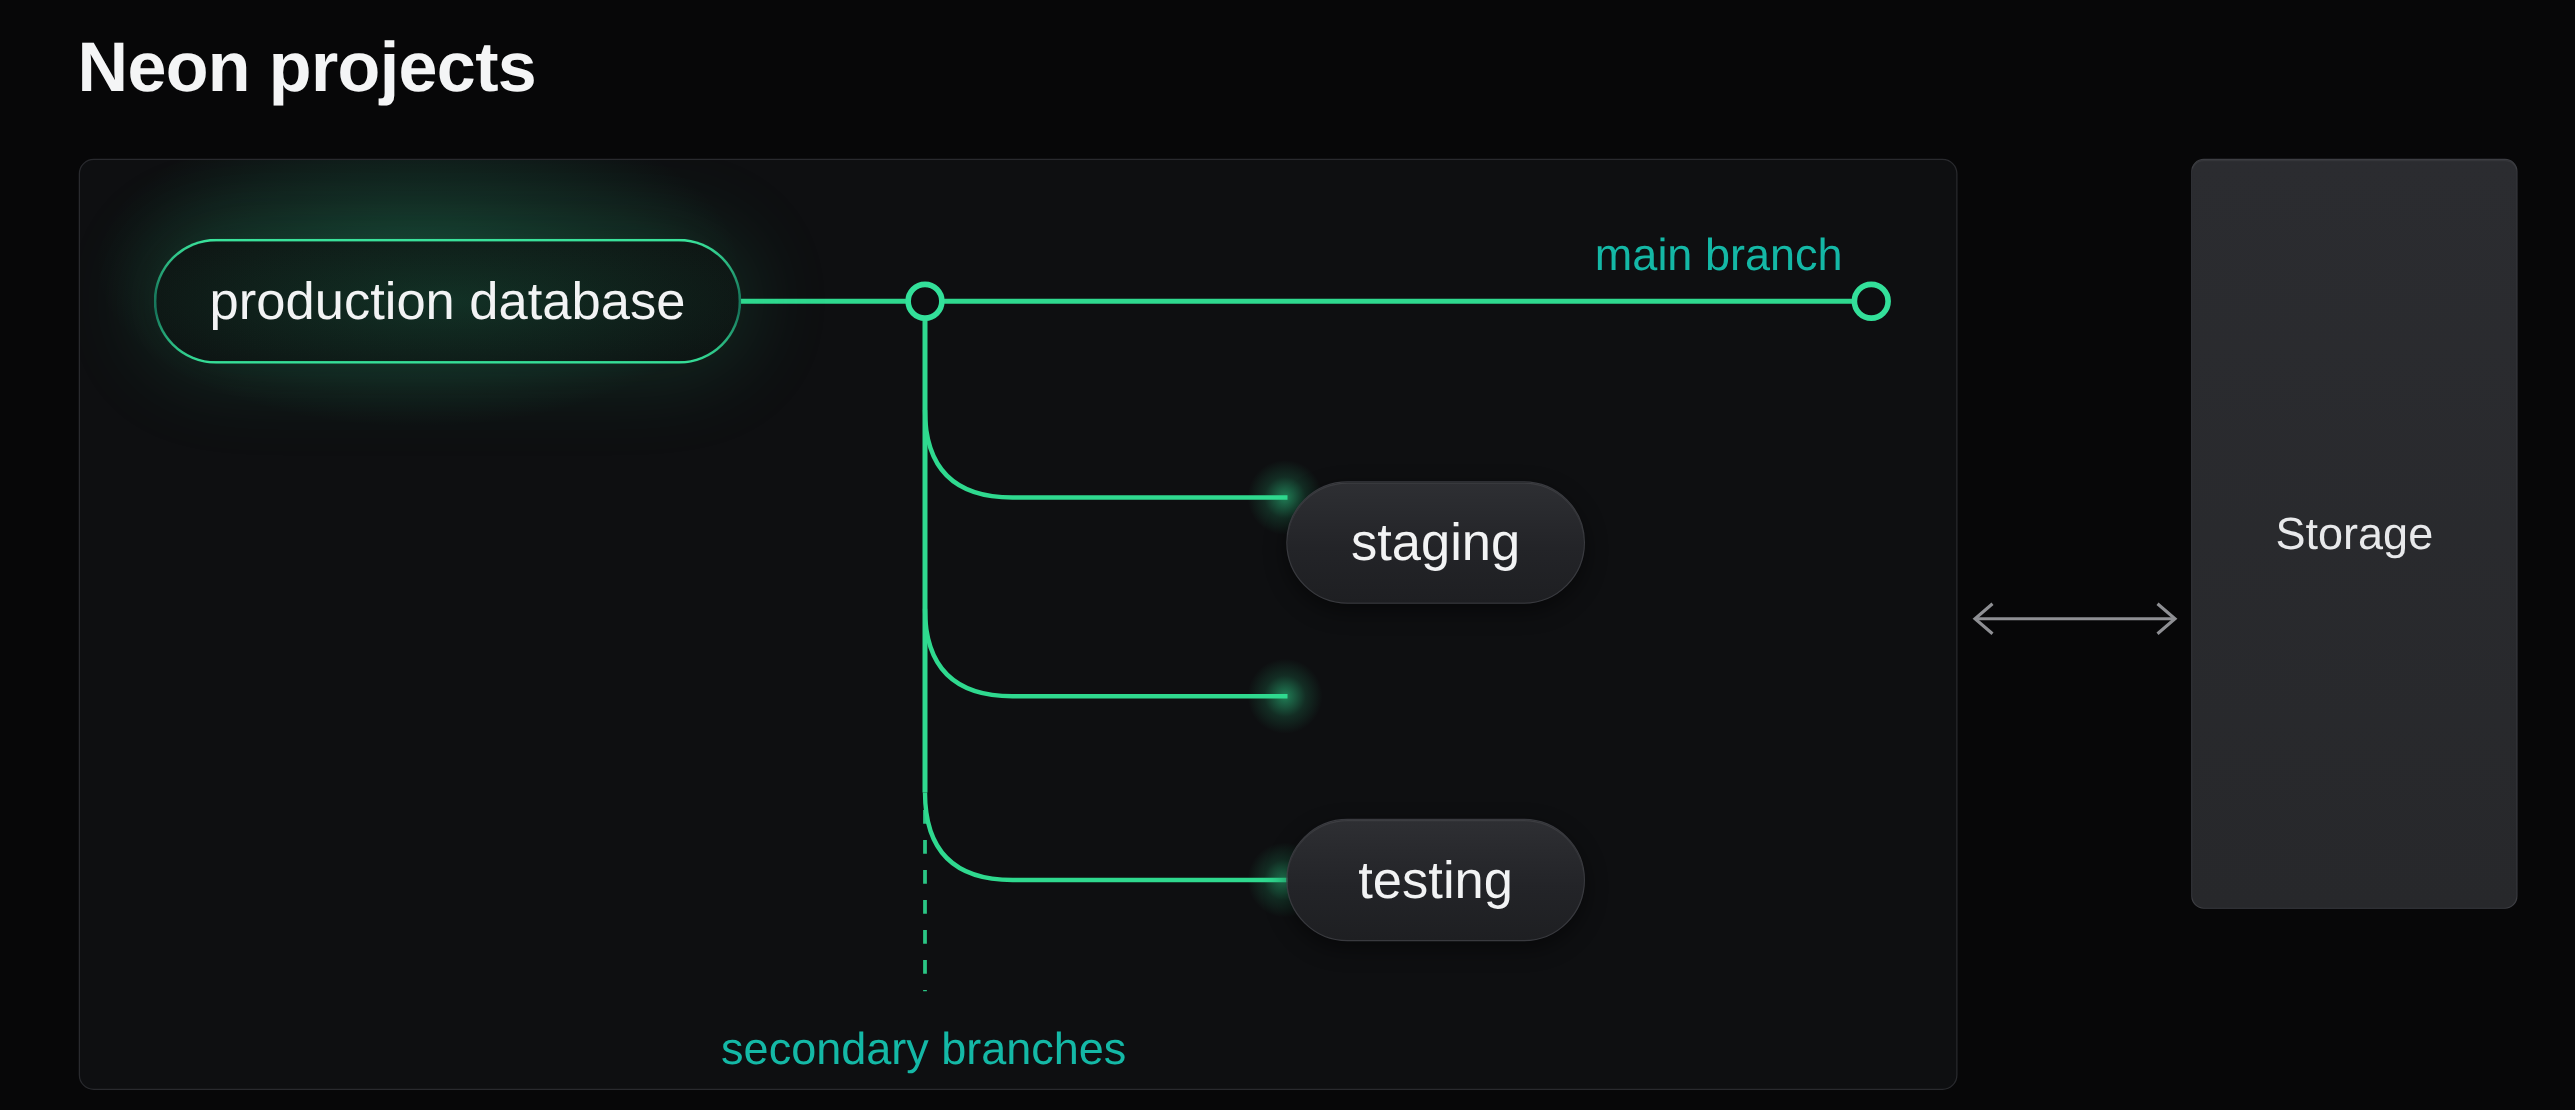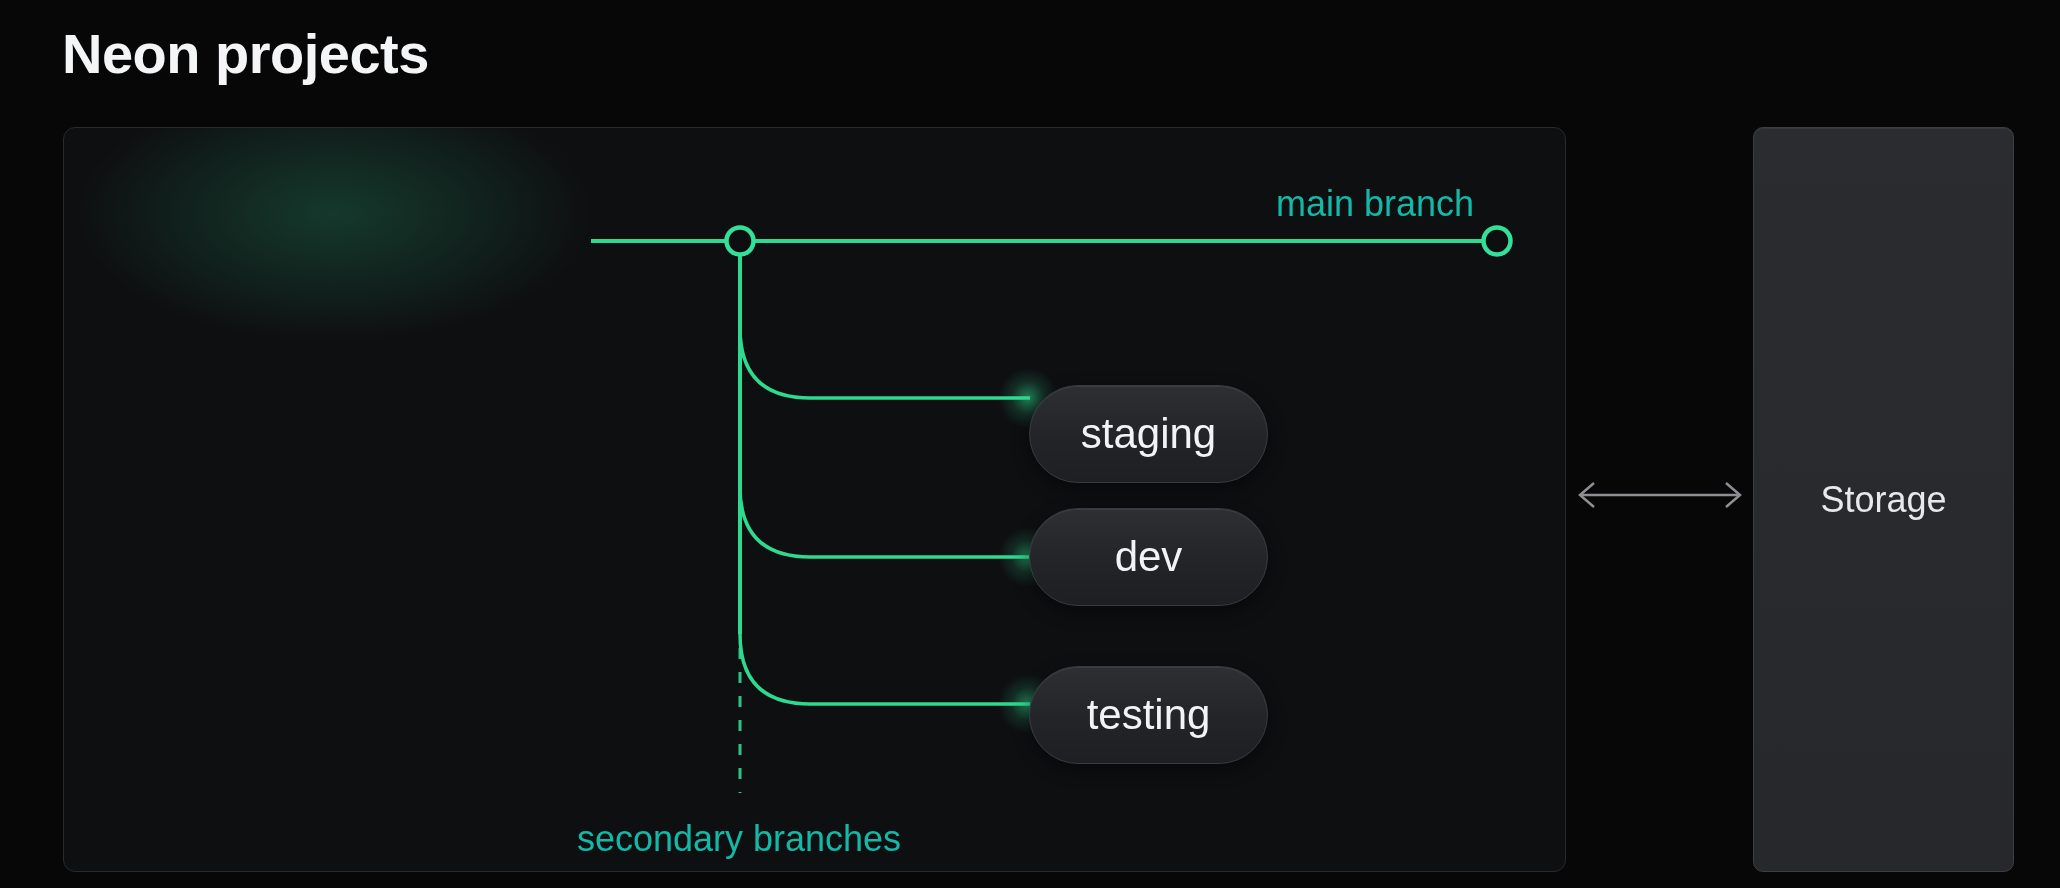--- a/index.html
+++ b/index.html
@@ -39,29 +39,29 @@
     box-shadow:0 0 70px 8px rgba(45,205,140,0.15);
   }
   .pill-branch{
     left:965px;width:239px;height:98px;border-radius:49px;font-size:42px;
     background:linear-gradient(180deg,#2e2f33 0%, #232428 55%, #1e1f22 100%);
     border:1px solid #393a3f;
     box-shadow:inset 0 1px 0 rgba(255,255,255,0.07), 0 6px 18px rgba(0,0,0,0.45);
   }
   .pill-staging{top:221px;margin-top:36px;}
   .pill-dev{top:380px;}
-  .pill-testing{top:538px;}
+  .pill-testing{top:527px;}
   .diagram-label{
     position:absolute;font-size:36px;color:#14b8a6;line-height:1;white-space:nowrap;
   }
   .label-main-branch{top:58px;right:91px;}
   .label-secondary{left:675px;top:693px;transform:translateX(-50%);}
   .connector{position:absolute;left:1570px;top:477px;width:180px;height:36px;}
   .panel-storage{
-    position:absolute;left:1753px;top:127px;width:261px;height:745px;
+    position:absolute;left:1753px;top:127px;width:261px;height:600px;
     background:linear-gradient(180deg,#2b2c30 0%, #27282b 100%);
     border:1px solid #3d3e43;border-radius:10px;box-sizing:border-box;
     display:flex;align-items:center;justify-content:center;
     box-shadow:inset 0 1px 0 rgba(255,255,255,0.05);
   }
   .storage-label{font-size:36px;color:#e8e9eb;}
 </style>
 </head>
 <body>
 
@@ -94,30 +94,30 @@
 
       <circle cx="964" cy="270" r="30" fill="url(#jglow)"></circle>
       <circle cx="964" cy="429" r="30" fill="url(#jglow)"></circle>
       <circle cx="964" cy="576" r="30" fill="url(#jglow)"></circle>
 
       <circle cx="676" cy="113" r="13.5" fill="#0d0e10" stroke="#33e09a" stroke-width="4.5"></circle>
 
       <circle cx="1433" cy="113" r="13.5" fill="#0d0e10" stroke="#33e09a" stroke-width="4.5"></circle>
     </svg>
 
+    <div class="pill pill-production">
+      <span>production database</span>
+    </div>
 
     <div class="diagram-label label-main-branch">main branch</div>
 
     <div class="pill pill-branch pill-staging">
       <span>staging</span>
     </div>
 
-    <div class="pill pill-branch pill-dev">
-      <span>dev</span>
-    </div>
 
     <div class="pill pill-branch pill-testing">
       <span>testing</span>
     </div>
 
     <div class="diagram-label label-secondary">secondary branches</div>
   </div>
 
   <div class="connector">
     <svg width="180" height="36" viewBox="0 0 180 36" aria-hidden="true">

